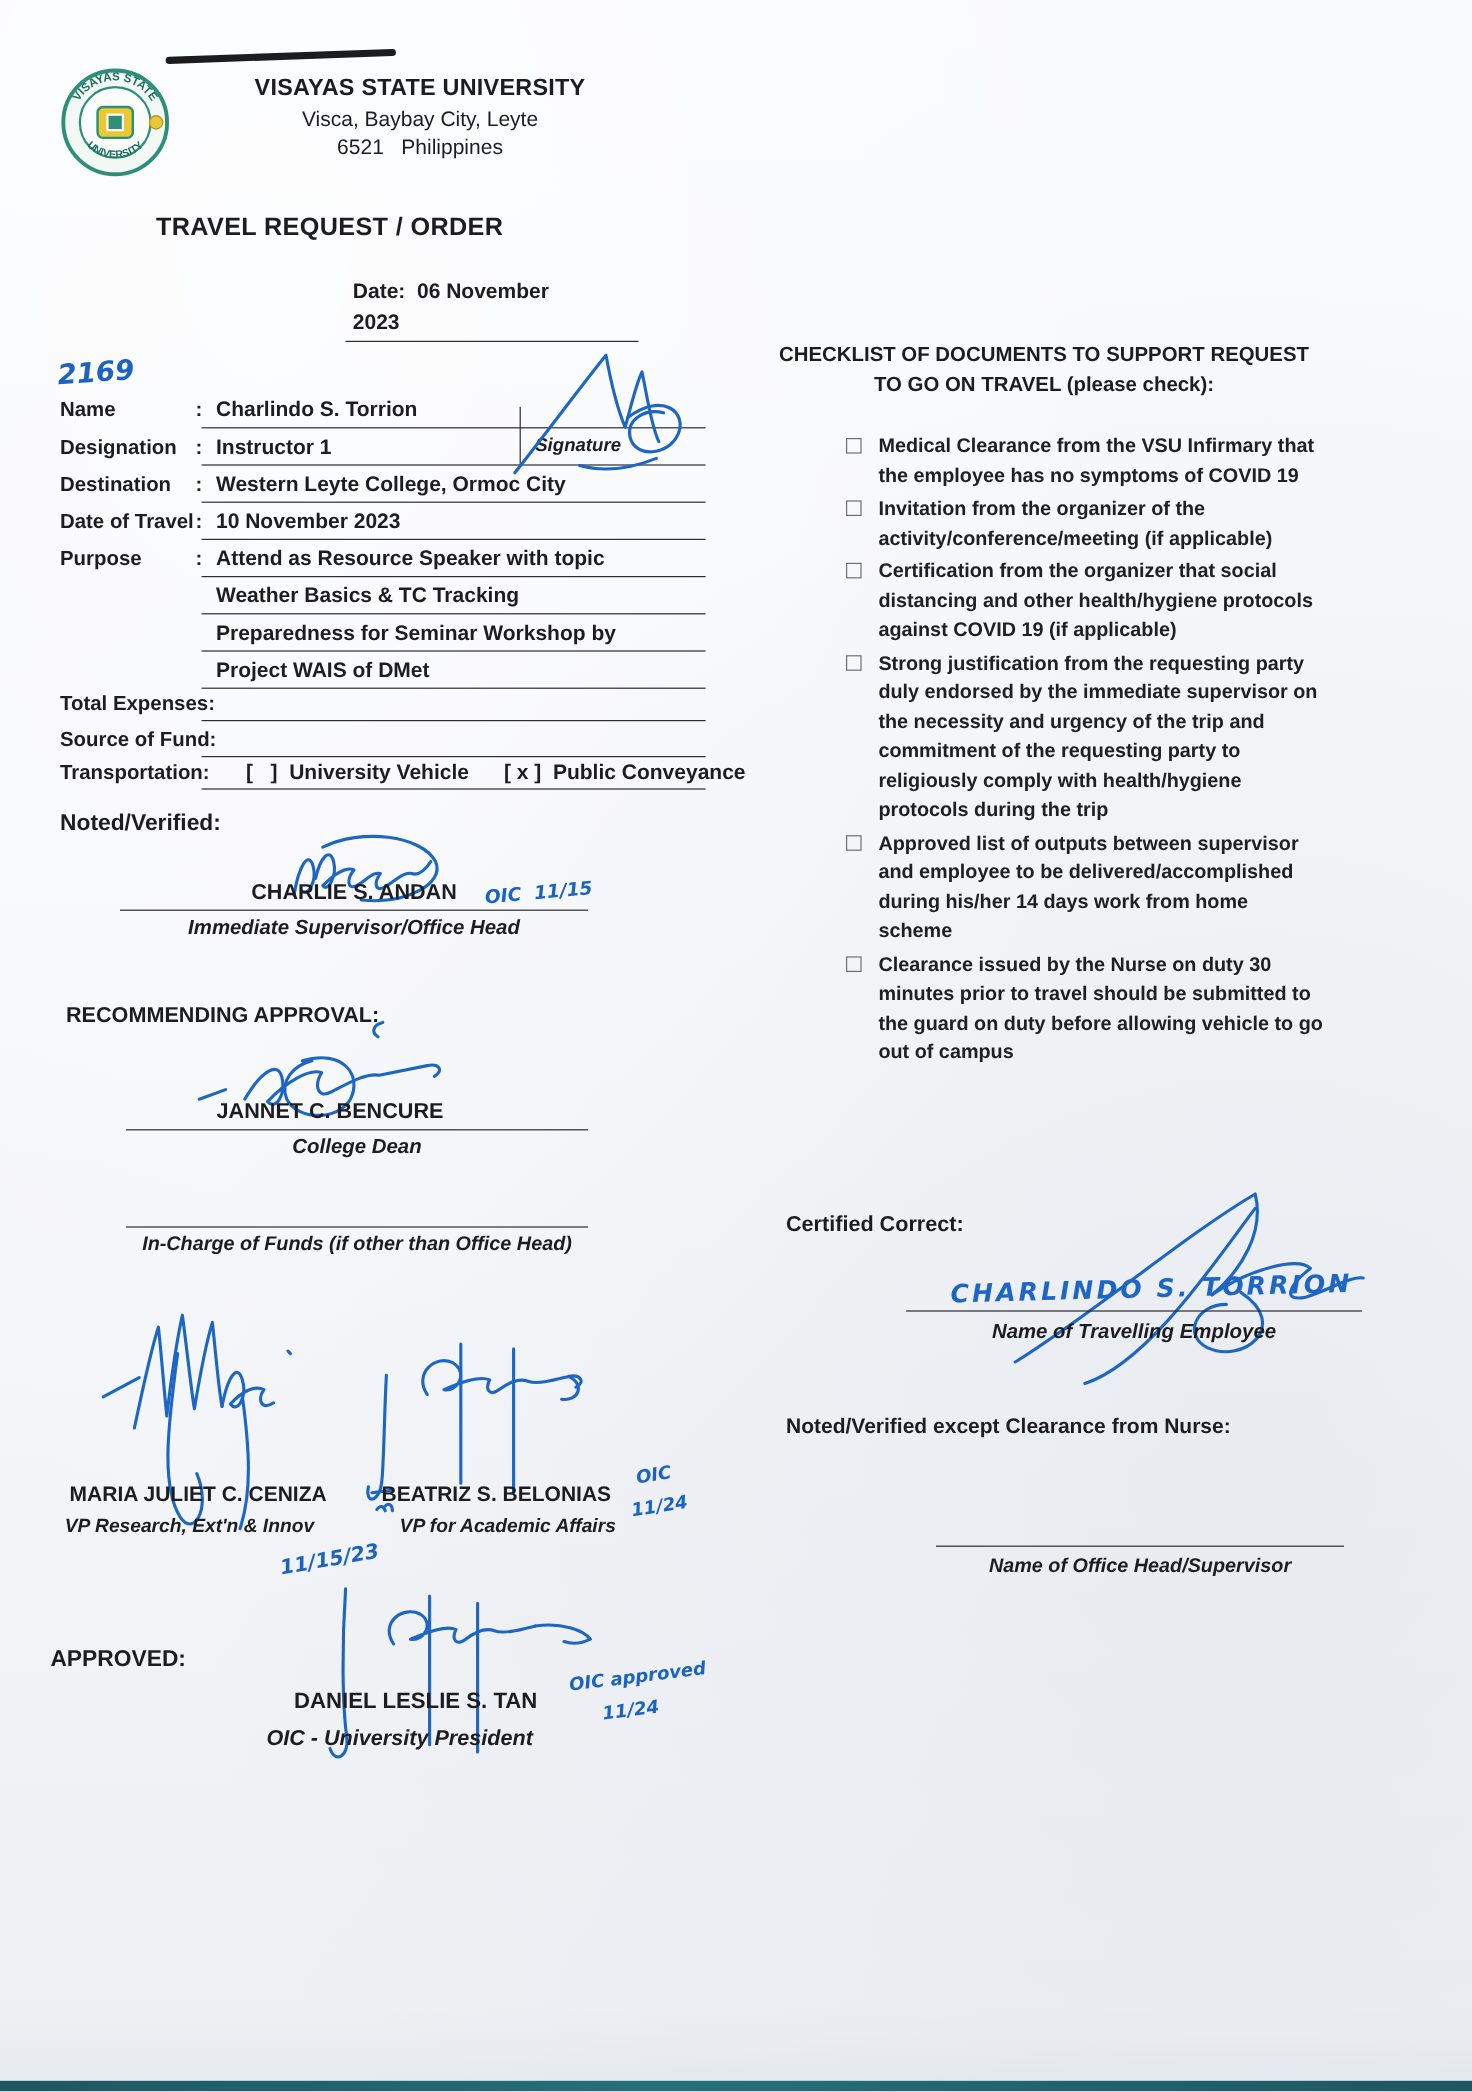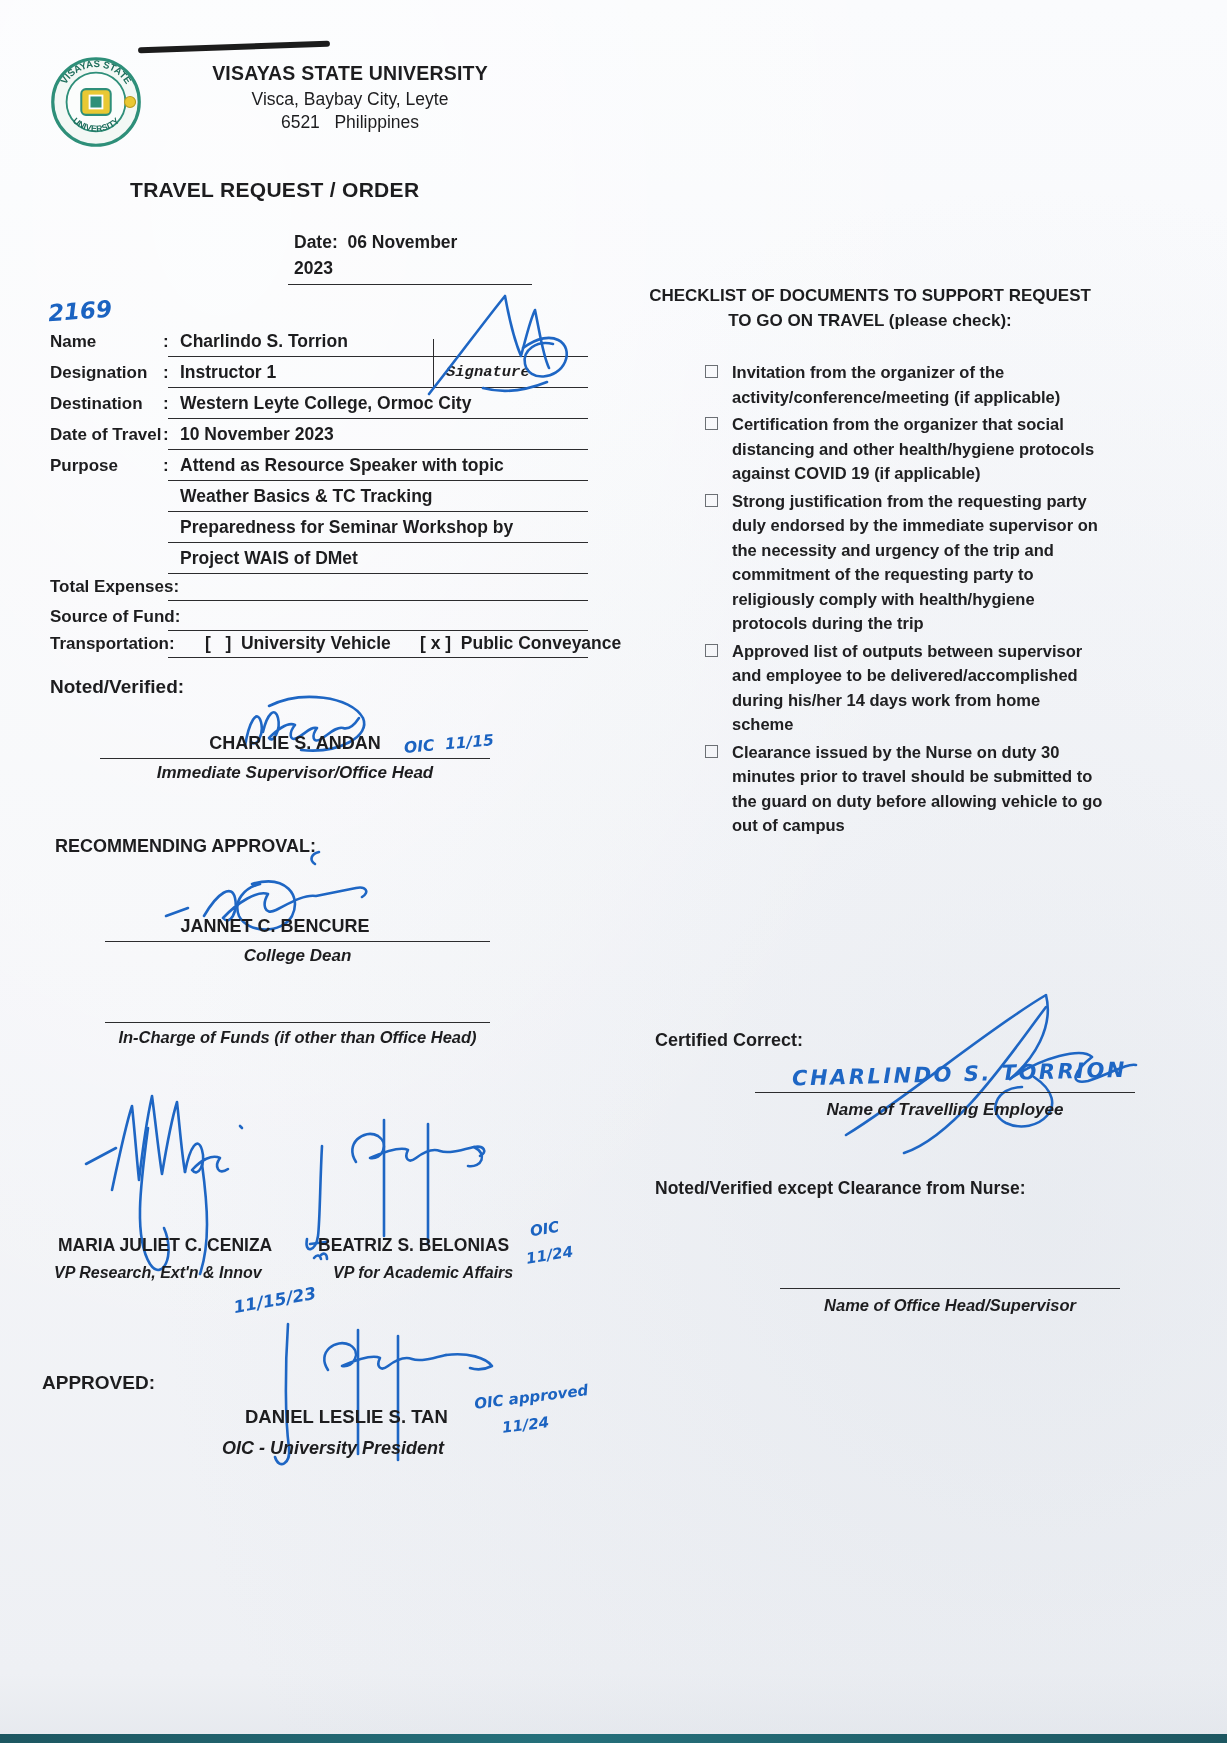--- a/index.html
+++ b/index.html
@@ -75,21 +75,21 @@
   <div class="abs label17" style="left:163px;top:332px;">:</div>
   <div class="abs val17" style="left:180px;top:331px;">Charlindo S. Torrion</div>
   <div class="u" style="left:168px;top:356px;width:420px;"></div>
 
   <div class="abs label17" style="left:50px;top:363px;">Designation</div>
   <div class="abs label17" style="left:163px;top:363px;">:</div>
   <div class="abs val17" style="left:180px;top:362px;">Instructor 1</div>
   <div class="u" style="left:168px;top:387px;width:420px;"></div>
 
   <div class="vline" style="left:433px;top:339px;height:49px;"></div>
-  <div class="abs b i" style="left:446px;top:363px;font-size:15.5px;font-family:Liberation Mono, monospace;">Signature</div>
+  <div class="abs b i" style="left:446px;top:363px;font-size:15.5px;">Signature</div>
 
   <svg class="sig" style="left:425px;top:290px;" width="150" height="110" viewBox="0 0 150 110">
     <path d="M4 104 C34 66 62 28 80 6 C84 28 90 52 96 66 C101 48 105 30 110 20 C115 44 118 66 124 78"></path>
     <path d="M98 58 C128 36 148 54 140 72 C132 90 104 92 100 74 C97 60 112 50 128 54"></path>
     <path d="M58 98 C80 104 102 100 122 92"></path>
   </svg>
 
   <div class="abs label17" style="left:50px;top:394px;">Destination</div>
   <div class="abs label17" style="left:163px;top:394px;">:</div>
   <div class="abs val17" style="left:180px;top:393px;">Western Leyte College, Ormoc City</div>
@@ -201,41 +201,45 @@
   <div class="abs hw" style="left:474px;top:1388px;font-size:15px;transform:rotate(-7deg);">OIC approved</div>
   <div class="abs hw" style="left:502px;top:1416px;font-size:15px;transform:rotate(-7deg);">11/24</div>
   <div class="abs b i" style="left:222px;top:1438px;font-size:18px;text-align:right;">OIC - University President</div>
 
   <div class="abs ctr b" style="left:635px;top:286px;width:470px;font-size:17px;">CHECKLIST OF DOCUMENTS TO SUPPORT REQUEST</div>
   <div class="abs ctr b" style="left:635px;top:311px;width:470px;font-size:17px;">TO GO ON TRAVEL (please check):</div>
 
   <div class="abs" style="left:705px;top:360px;width:400px;">
     <div class="cl-item">
       <span class="cb"></span>
+      <span class="cl-text">Medical Clearance from the VSU Infirmary that the employee has no symptoms of COVID 19</span>
+    </div>
+    <div class="cl-item">
+      <span class="cb"></span>
       <span class="cl-text">Invitation from the organizer of the activity/conference/meeting (if applicable)</span>
     </div>
     <div class="cl-item">
       <span class="cb"></span>
       <span class="cl-text">Certification from the organizer that social distancing and other health/hygiene protocols against COVID 19 (if applicable)</span>
     </div>
     <div class="cl-item">
       <span class="cb"></span>
       <span class="cl-text">Strong justification from the requesting party duly endorsed by the immediate supervisor on the necessity and urgency of the trip and commitment of the requesting party to religiously comply with health/hygiene protocols during the trip</span>
     </div>
     <div class="cl-item">
       <span class="cb"></span>
       <span class="cl-text">Approved list of outputs between supervisor and employee to be delivered/accomplished during his/her 14 days work from home scheme</span>
     </div>
     <div class="cl-item">
       <span class="cb"></span>
       <span class="cl-text">Clearance issued by the Nurse on duty 30 minutes prior to travel should be submitted to the guard on duty before allowing vehicle to go out of campus</span>
     </div>
   </div>
 
-  <div class="abs b" style="left:655px;top:1010px;font-size:18px;margin-top:20px;">Certified Correct:</div>
+  <div class="abs b" style="left:655px;top:1010px;font-size:18px;">Certified Correct:</div>
 
   <svg class="sig" style="left:838px;top:985px;" width="305" height="170" viewBox="0 0 305 170">
     <path d="M8 150 C70 112 150 44 208 10 C216 42 196 74 172 94"></path>
     <path d="M172 94 C204 72 244 62 254 72 C236 86 230 100 250 96 C270 90 288 78 298 80"></path>
     <path d="M196 92 C238 120 198 152 168 138 C148 128 158 102 184 102"></path>
     <path d="M66 168 C120 150 176 64 208 22"></path>
   </svg>
 
   <div class="abs hw" style="left:792px;top:1062px;font-size:21px;letter-spacing:2.5px;transform:rotate(-1.5deg);color:#1e66c4;">CHARLINDO S. TORRION</div>
   <div class="u" style="left:755px;top:1092px;width:380px;"></div>

